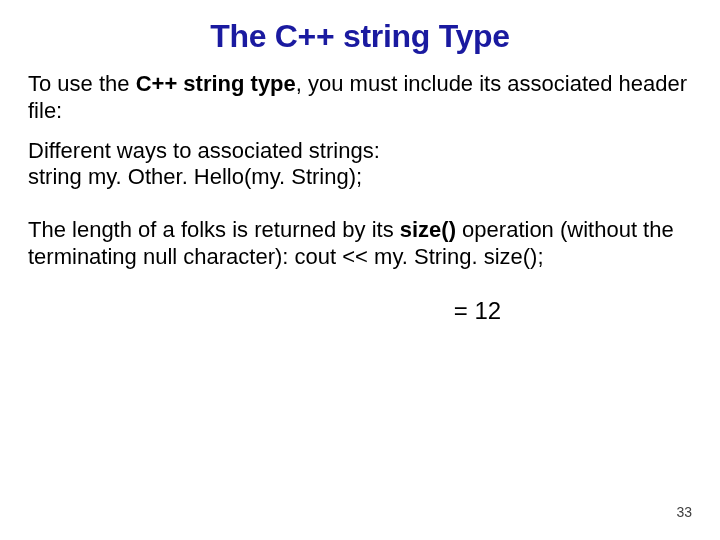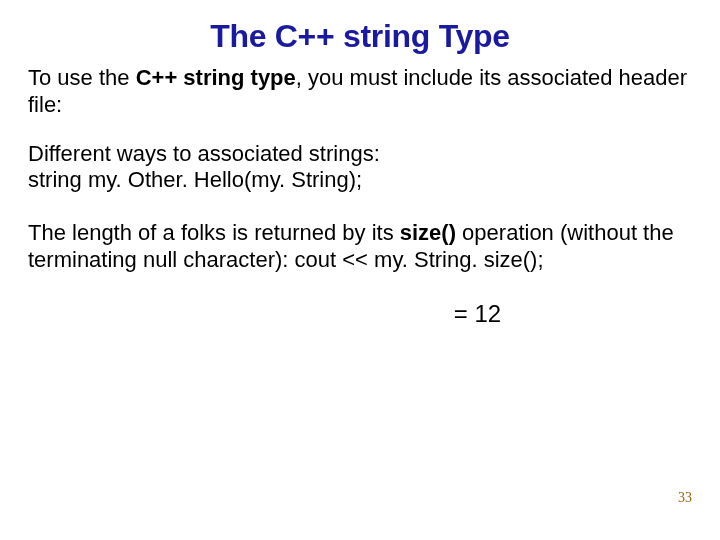--- a/index.html
+++ b/index.html
@@ -18,54 +18,53 @@
     .slide {
       width: 720px;
       height: 540px;
       position: relative;
       padding: 18px 28px 0 28px;
     }
     .title {
       text-align: center;
       font-size: 32px;
       color: #1a1aa0;
-      margin-bottom: 10px;
+      margin-bottom: 16px;
       letter-spacing: -0.3px;
     }
     .title .word {
       white-space: nowrap;
     }
     .para {
       font-size: 22px;
       line-height: 1.22;
       margin-bottom: 26px;
       color: #000000;
     }
     .para.tight {
-      margin-bottom: 22px;
+      margin-bottom: 13px;
     }
     .bold {
       font-weight: bold;
     }
     .red {
       color: #c02020;
     }
     .indent-block {
       margin-left: 235px;
       font-size: 24px;
       margin-top: 10px;
       text-align: center;
     }
     .page-num {
       position: absolute;
       right: 28px;
-      bottom: 34px;
+      bottom: 20px;
       font-size: 14px;
-      color: #a16207;
-      font-family: Liberation Serif, serif;
+      color: #404040;
     }
     .row {
       display: block;
     }
   </style>
 </head>
 <body>
 
 <div class="slide">
 

